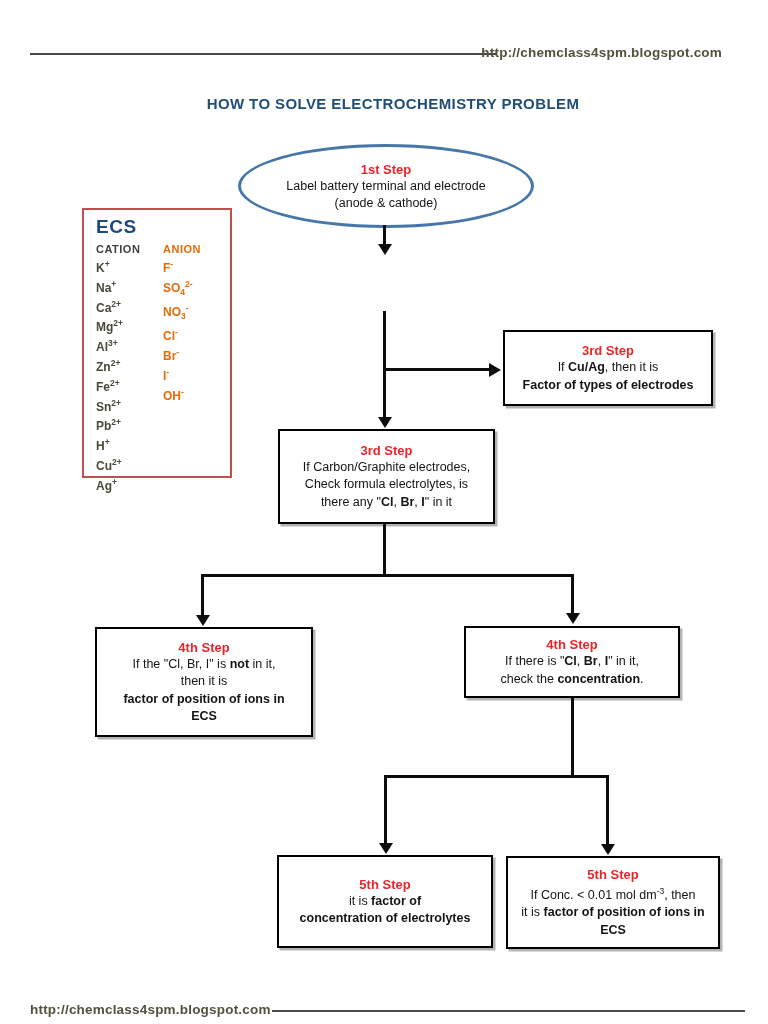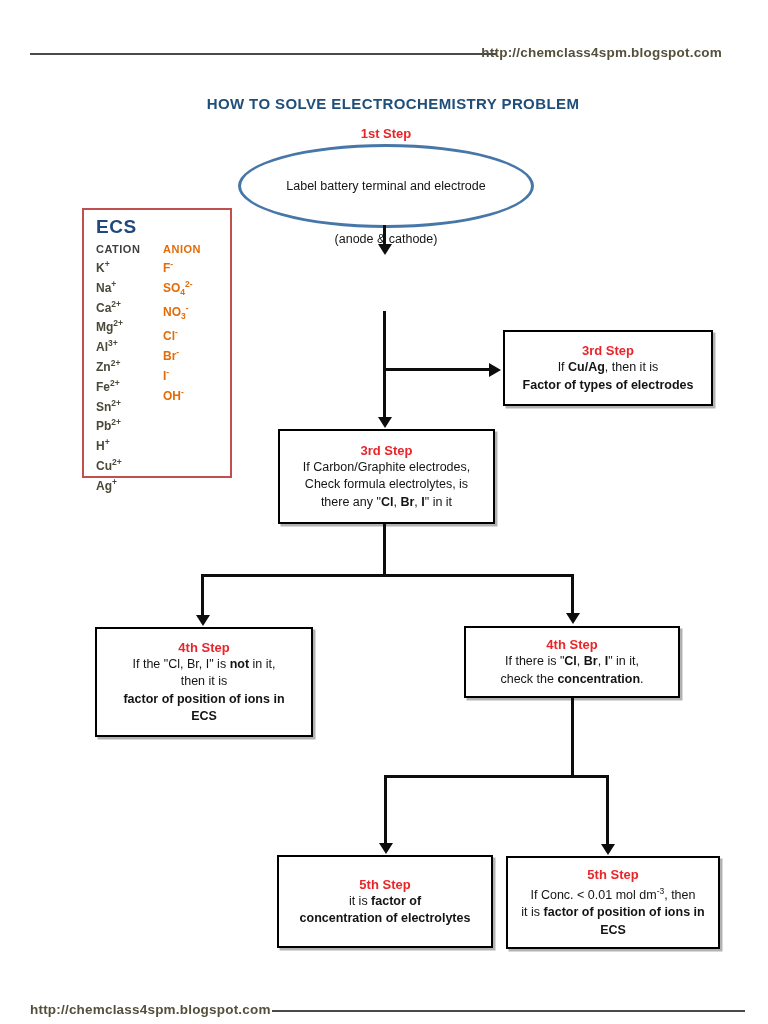--- a/index.html
+++ b/index.html
@@ -20,21 +20,21 @@
   .footer-url{position:absolute;left:30px;top:1002px;font-size:13.5px;font-weight:bold;
               color:var(--url);letter-spacing:.2px;}
 
   .title{position:absolute;left:0;top:86px;width:768px;margin:9px;text-align:center;
          font-size:15px;font-weight:bold;color:var(--title-blue);letter-spacing:.4px;}
 
   
   .ellipse{position:absolute;left:238px;top:144px;width:290px;height:78px;
            border:3px solid var(--ellipse-blue);border-radius:50%;background:#fff;
            display:flex;flex-direction:column;justify-content:center;align-items:center;
-           text-align:center;font-size:12.5px;line-height:17px;gap:36px;}
+           text-align:center;font-size:12.5px;line-height:17px;}
   .step-title{color:var(--red);font-weight:bold;font-size:13px;line-height:17px;}
 
   
   .ecs{position:absolute;left:82px;top:208px;width:150px;height:270px;background:#fff;
        border:2.5px solid var(--ecs-border);padding:6px 0 0 12px;box-sizing:border-box;}
   .ecs-title{color:var(--ecs-title);font-weight:bold;font-size:19px;letter-spacing:.5px;}
   .ecs-cols{display:flex;margin-top:3px;}
   .ecs-col{width:50%;}
   .ecs-head{font-weight:bold;font-size:11px;letter-spacing:.5px;line-height:16px;}
   .cation-head{color:#3f3f3f;}

